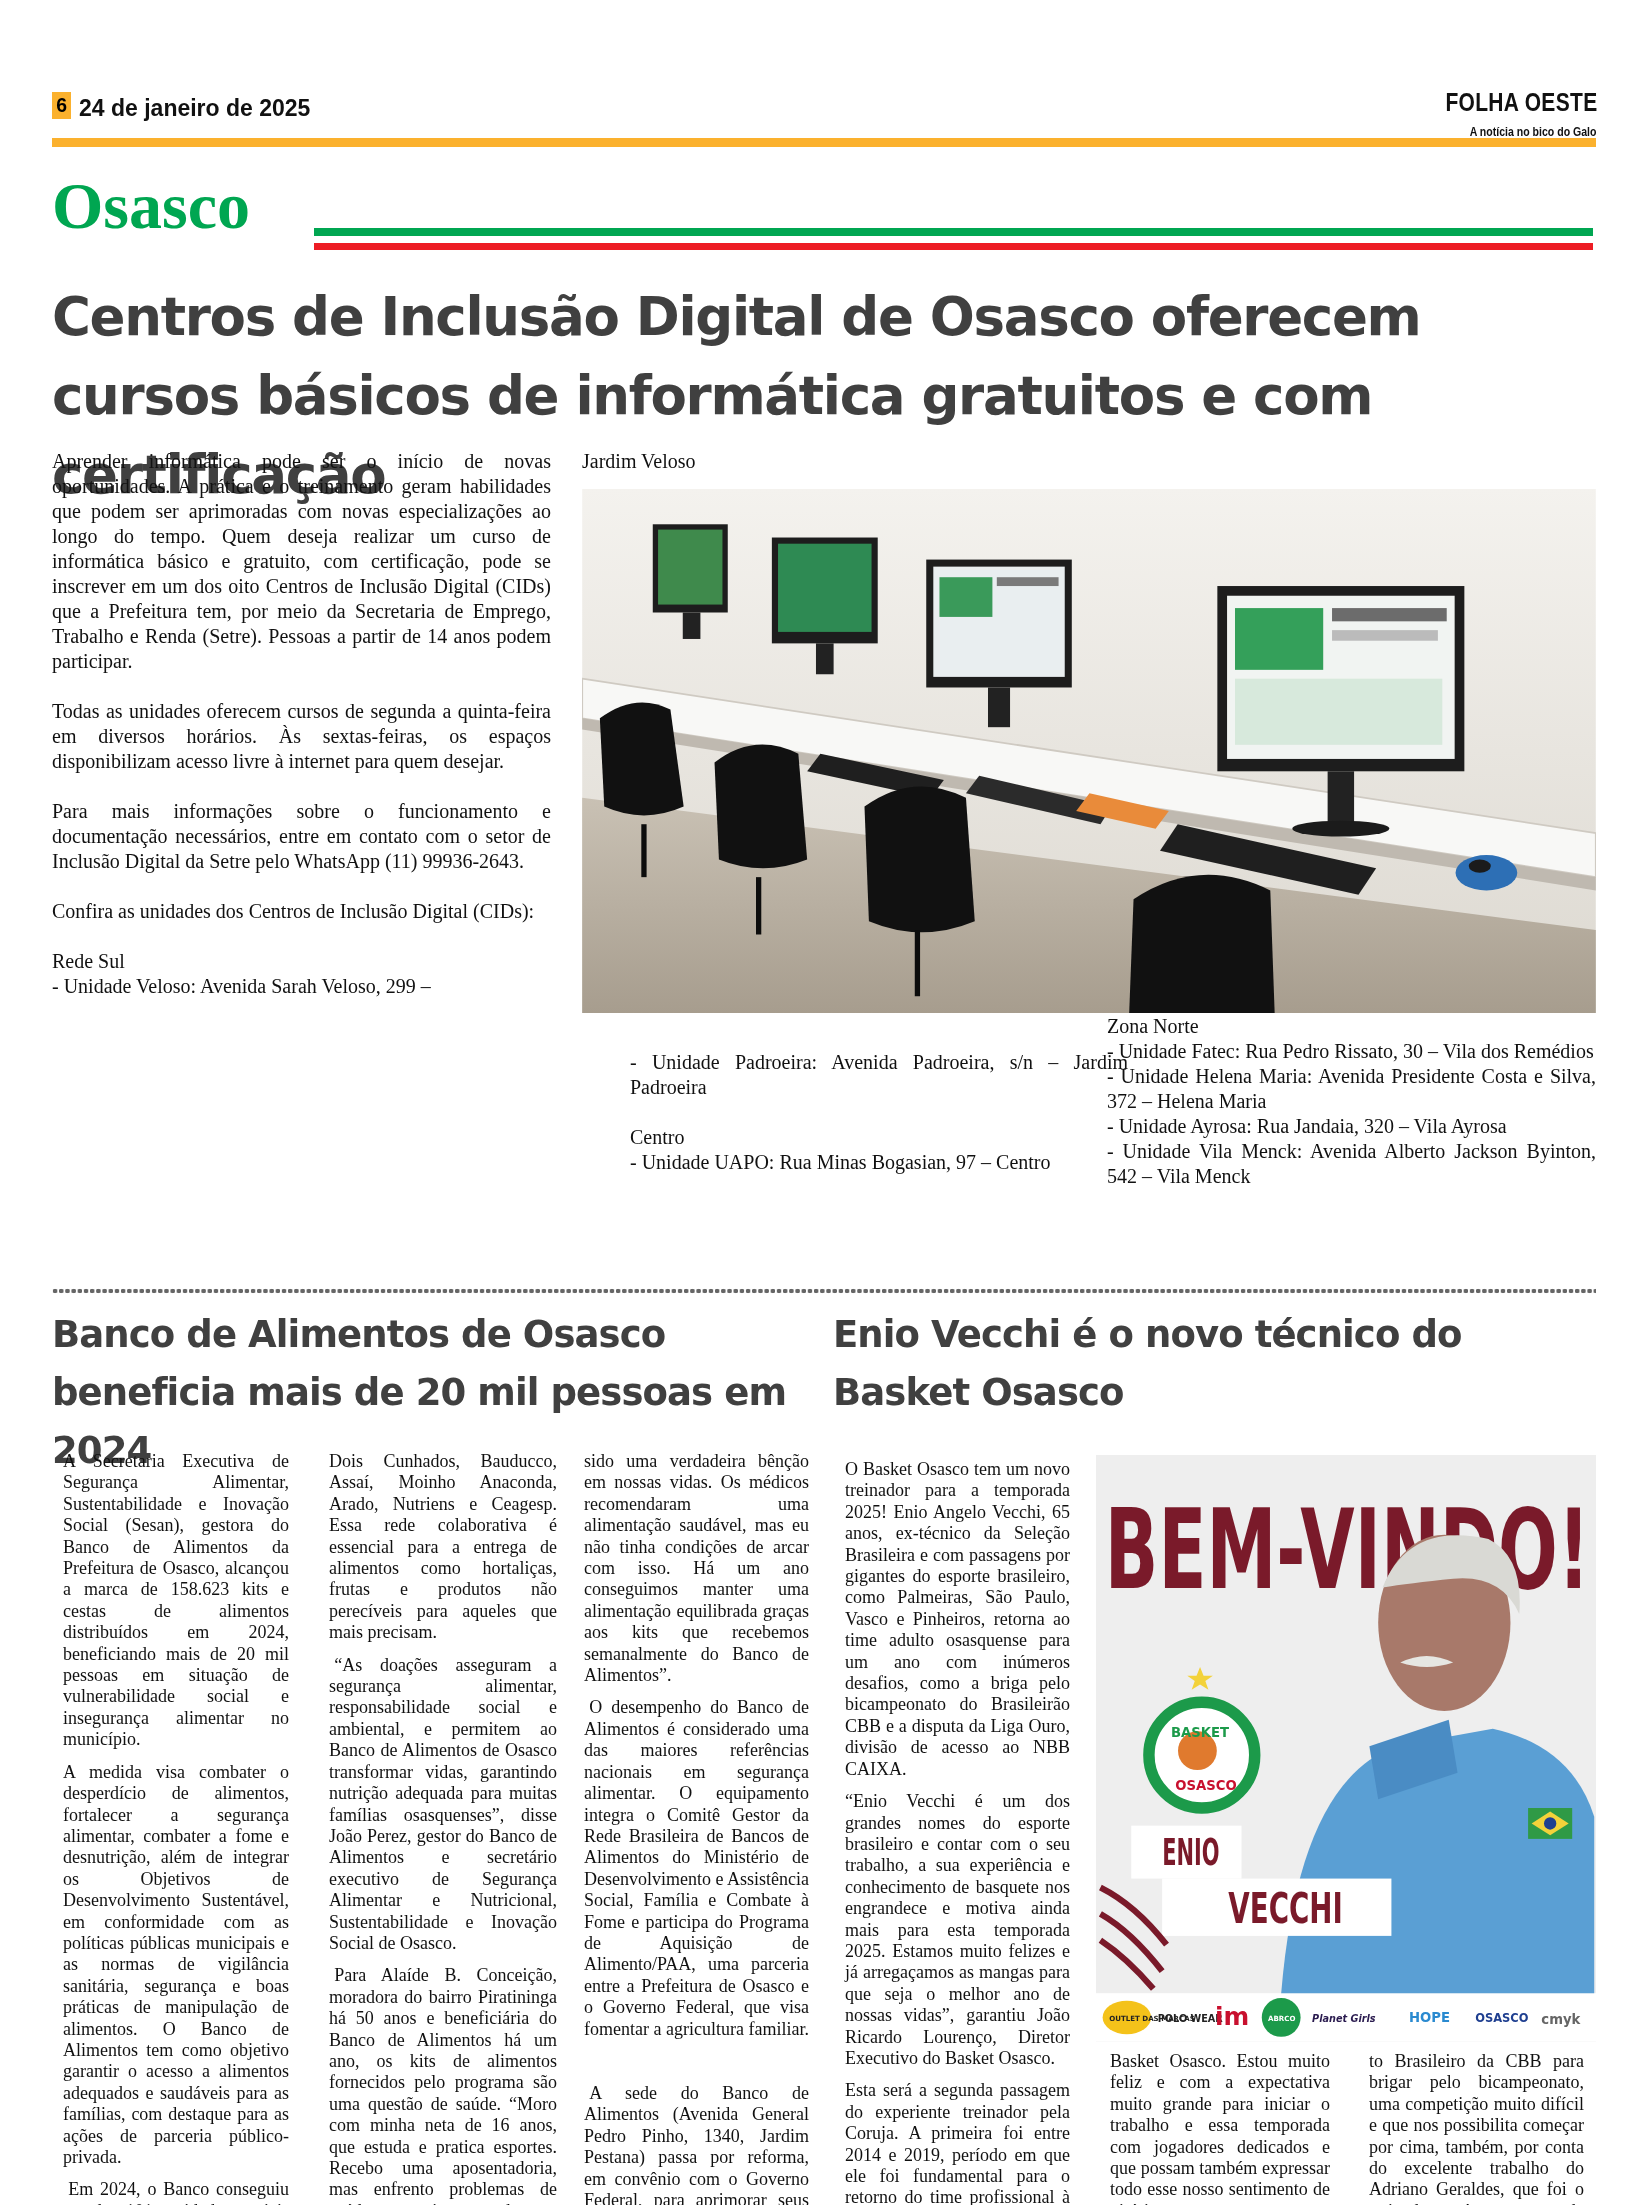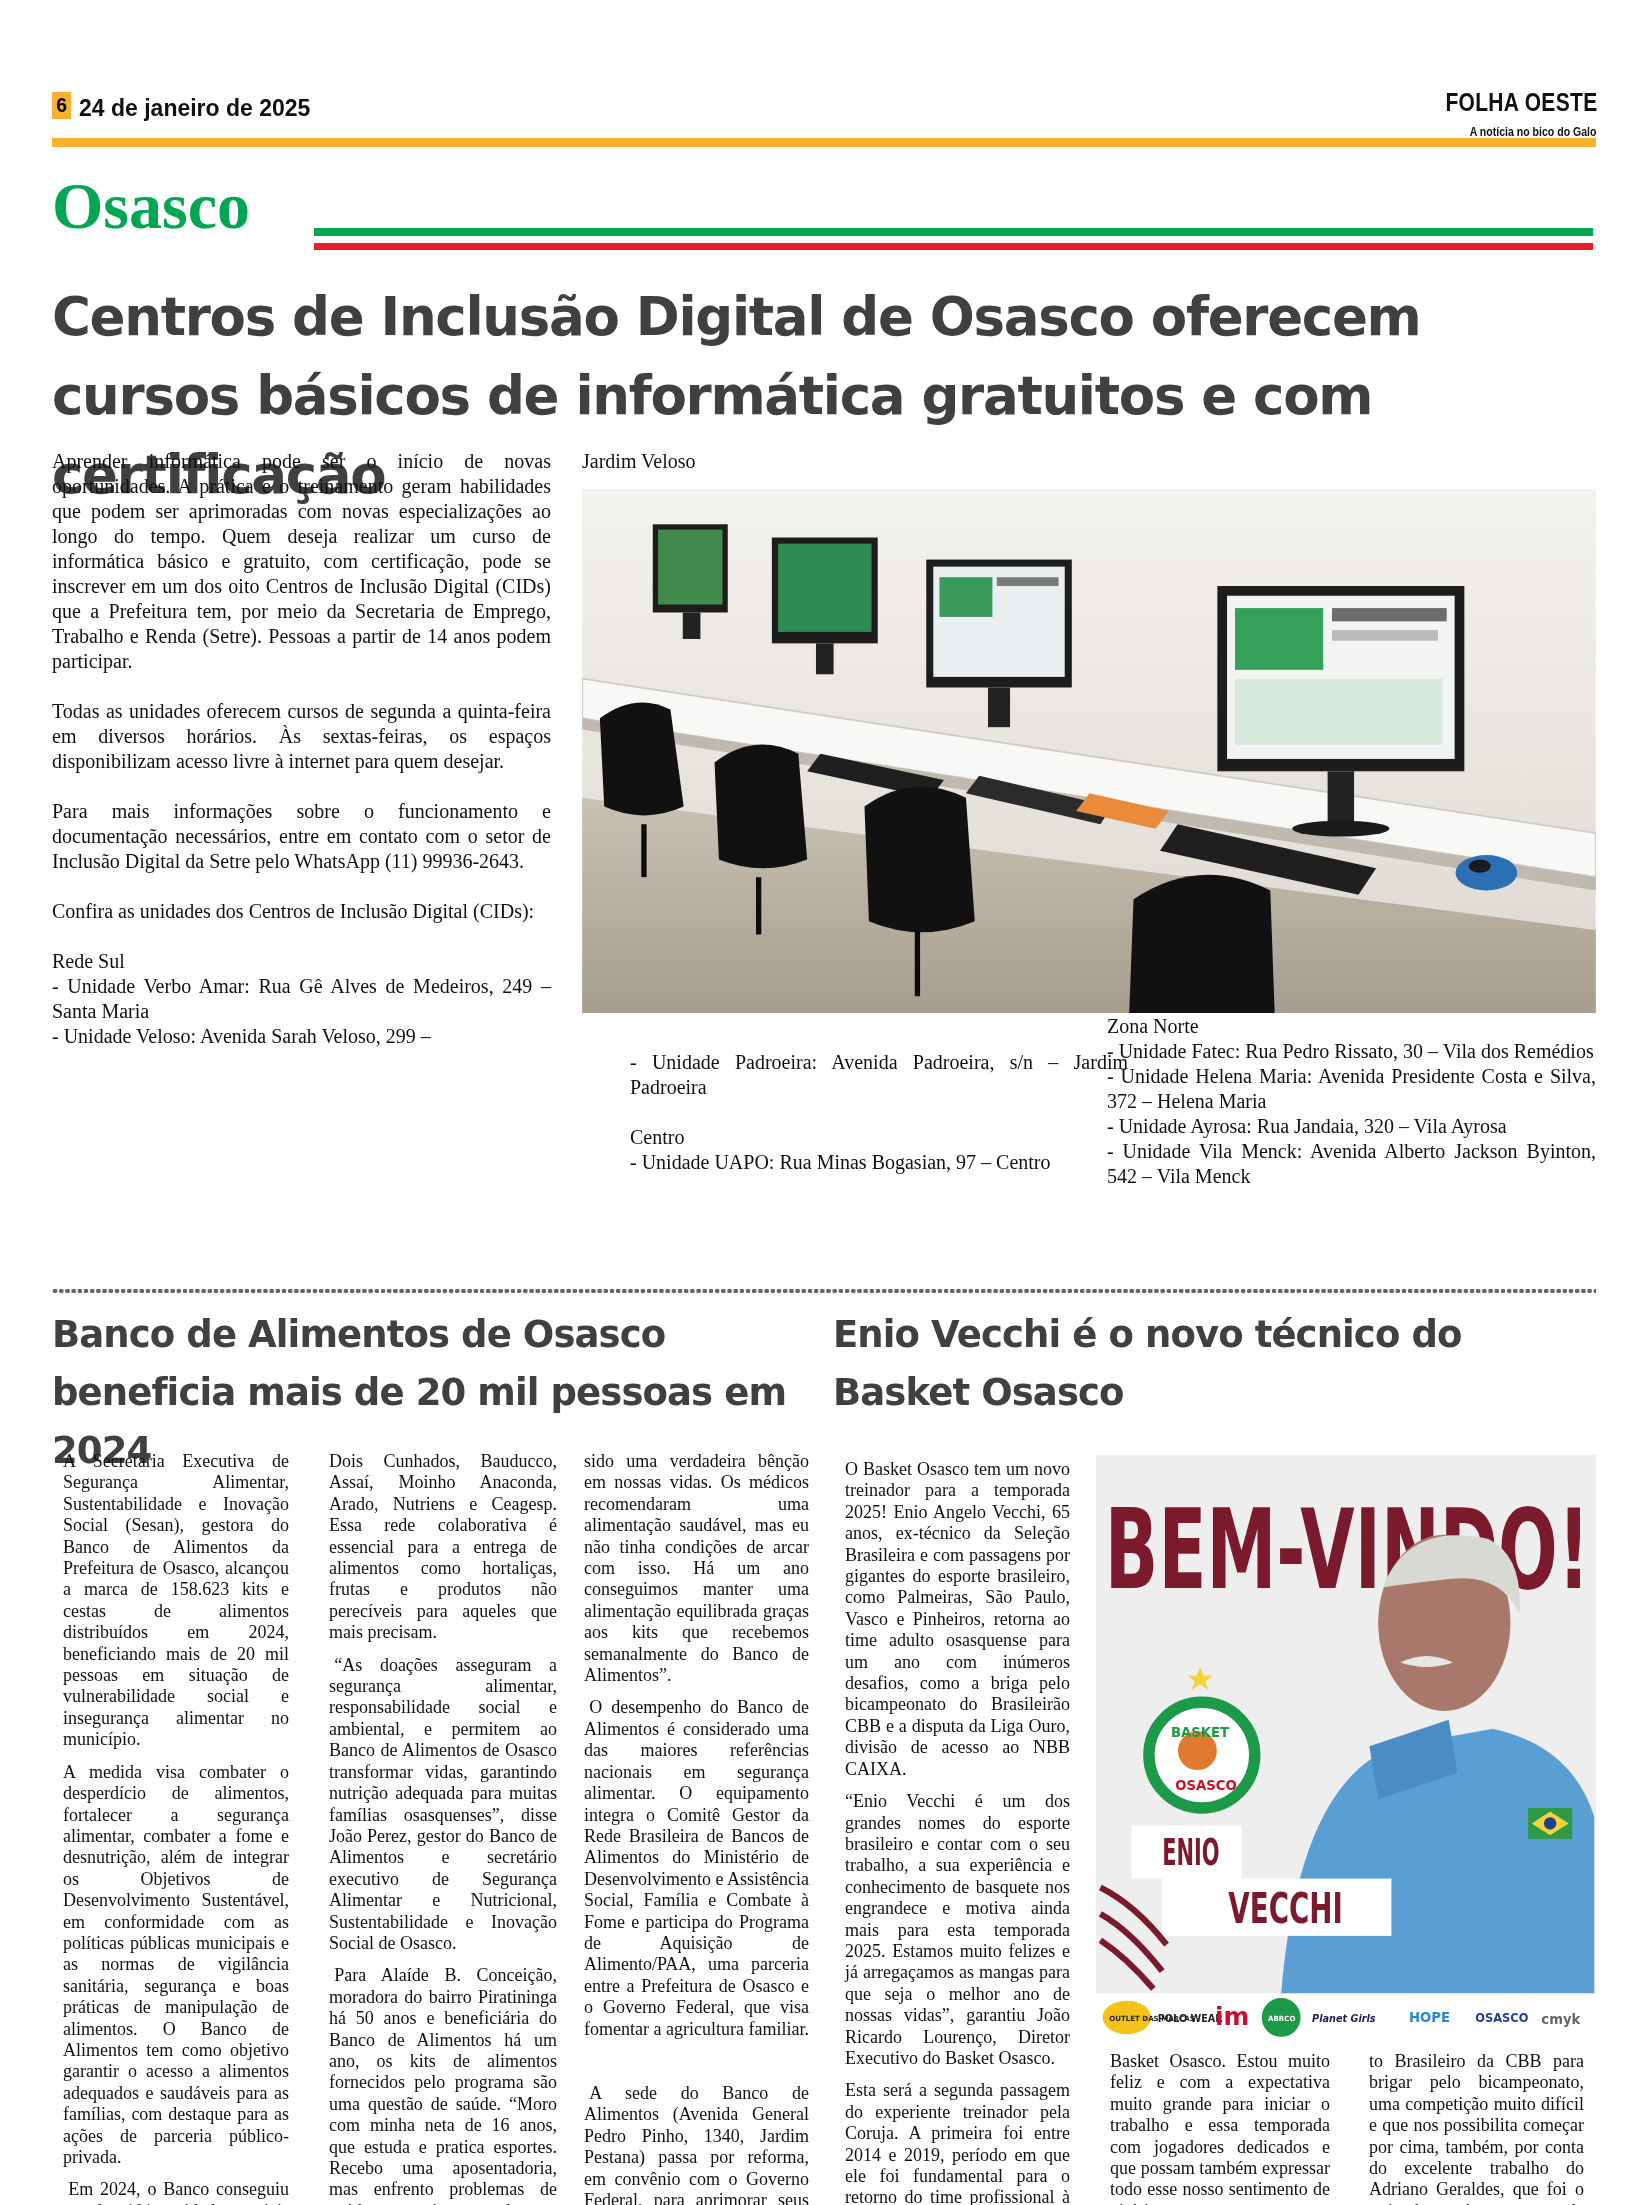--- a/index.html
+++ b/index.html
@@ -77,21 +77,20 @@
 <div class="abs body" id="col1">
   <p>Aprender informática pode ser o início de novas oportunidades. A prática e o treinamento geram habilidades que podem ser aprimoradas com novas especializações ao longo do tempo. Quem deseja realizar um curso de informática básico e gratuito, com certificação, pode se inscrever em um dos oito Centros de Inclusão Digital (CIDs) que a Prefeitura tem, por meio da Secretaria de Emprego, Trabalho e Renda (Setre). Pessoas a partir de 14 anos podem participar.</p>
   <div class="gap"></div>
   <p>Todas as unidades oferecem cursos de segunda a quinta-feira em diversos horários. Às sextas-feiras, os espaços disponibilizam acesso livre à internet para quem desejar.</p>
   <div class="gap"></div>
   <p>Para mais informações sobre o funcionamento e documentação necessários, entre em contato com o setor de Inclusão Digital da Setre pelo WhatsApp (11) 99936-2643.</p>
   <div class="gap"></div>
   <p style="text-align:left">Confira as unidades dos Centros de Inclusão Digital (CIDs):</p>
   <div class="gap"></div>
   <p>Rede Sul</p>
-  <p>- Unidade Verbo Amar: Rua Gê Alves de Medeiros, 249 – Santa Maria</p>
   <p>- Unidade Veloso: Avenida Sarah Veloso, 299 –</p>
 </div>
 
 <div class="abs body" id="col2-caption">Jardim Veloso</div>
 
 <div class="abs" id="photo-computers">
   <svg width="1014" height="524" viewBox="0 0 2298 1188">
     <defs>
       <linearGradient id="wall" x1="0" y1="0" x2="0" y2="1">
         <stop offset="0" stop-color="#f4f2ee"></stop>

